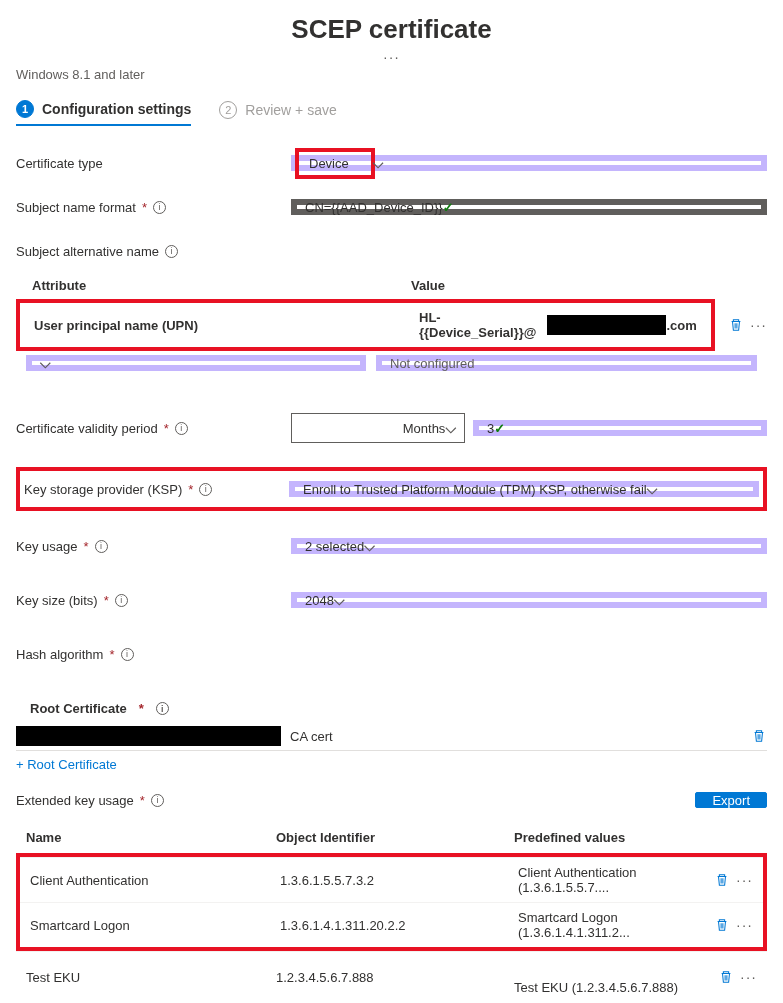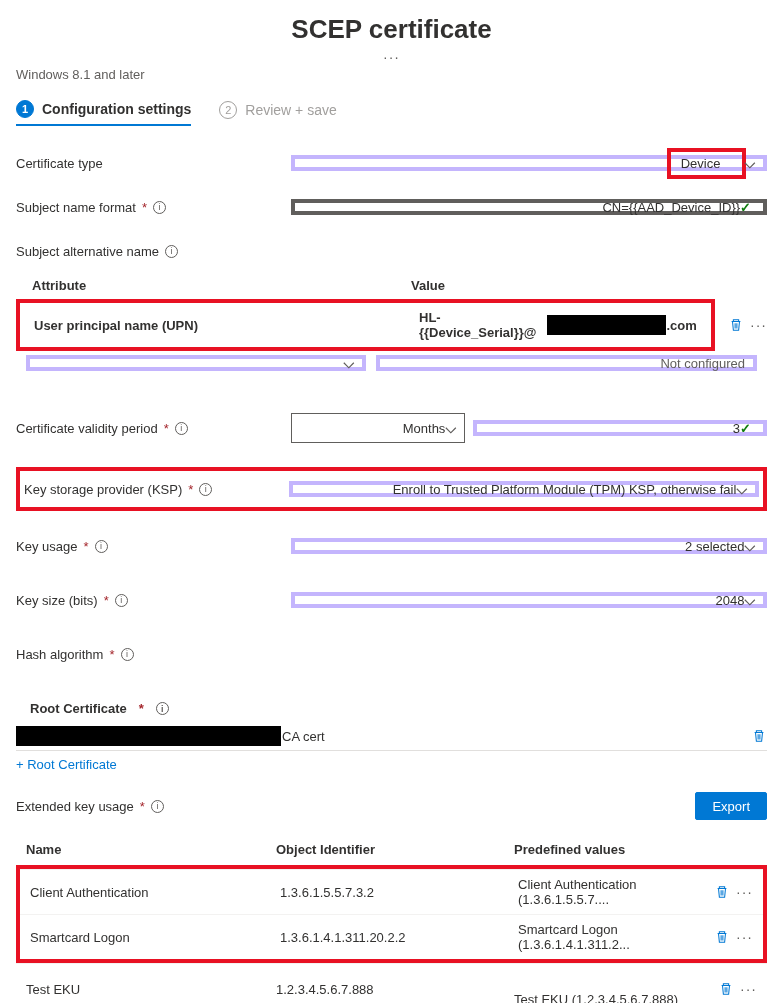--- a/index.html
+++ b/index.html
@@ -30,23 +30,23 @@
   .label-col { width: 275px; display:flex; align-items:center; gap:6px;}
   .label-col-narrow { width: 265px; }
   .req { color:#a4262c; }
   .info-icon {
     width:13px; height:13px; border:1px solid #605e5c; border-radius:50%;
     display:inline-flex; align-items:center; justify-content:center;
     font-size:9px; color:#605e5c; cursor:pointer;
   }
   .input-col { flex:1; display:flex; gap:8px; align-items:center;}
   .select, .text-input {
-    width:100%; height:16px; border:4px solid #c4b5fd; padding:0 8px;
+    width:100%; height:16px; border:6px solid #c4b5fd; padding:0 8px;
     background:#fff; font-family:inherit; font-size:13px;
-    display:flex; align-items:center; justify-content:flex-end;
+    display:flex; align-items:center; justify-content:flex-start;
     position:relative;
   }
   .check-icon { color:#107c10; font-weight:bold; padding-right:4px; }
   .valid { border-color:#605e5c; }
   .hl-red { outline:4px solid #e81123; outline-offset:-2px; }
   .hl-red-block { border:4px solid #e81123; padding:3px 4px; }
   .san-section { margin-bottom: 14px; }
   .san-header-row { display:flex; padding: 6px 10px; font-weight:600;}
   .san-col-attr { width: 385px; }
   .san-col-val { flex:1;}
@@ -66,21 +66,21 @@
   }
   .root-cert-box { margin:6px 0 0 0;}
   .root-cert-row {
     display:flex; align-items:center; border-bottom:1px solid #e1dfdd;
     padding:4px 0 4px 0;
   }
   .redact-black { background:#000; color:#000; height:20px; display:inline-block;}
   .link { color:#0078d4; cursor:pointer; font-size:13px;}
   .export-btn {
     background:#0078d4; color:#fff; border:1px solid #0078d4;
-    height:28px; padding:0 16px; font-size:13px; cursor:pointer;
+    height:16px; padding:0 16px; font-size:13px; cursor:pointer;
     border-radius:2px;
   }
   .eku-table { margin-top:14px;}
   .eku-head { display:flex; font-weight:600; padding:8px 10px;}
   .eku-col-name { flex:0 0 250px;}
   .eku-col-oid { flex:0 0 238px;}
   .eku-col-pred { flex:1;}
   .eku-row { display:flex; align-items:center; padding:7px 10px; border-top:1px solid #f3f2f1;}
   .eku-inputs { display:flex; gap:8px; padding:6px 10px 0;}
   .eku-inputs .text-input { flex:0 0 240px;}
@@ -264,21 +264,21 @@
 <div style="height:18px;"></div>
 
 <div class="label-indent" style="display:flex; align-items:center; gap:12px; font-weight:600;">
   <span>Root Certificate</span>
   <span class="req">*</span>
   <span class="info-icon">i</span>
 </div>
 <div class="root-cert-box">
   <div class="root-cert-row">
     <span class="redact-black" style="width:265px;"></span>
-    <span style="margin-left:1px;">CA cert</span>
+    <span style="margin-left:9px;">CA cert</span>
     <span style="flex:1;"></span>
     <span class="trash-icon">
       <svg viewBox="0 0 16 16">
           <path d="M3 4h10M5 4V2h6v2M4 4l1 10h6l1-10M7 6v6M9 6v6"></path>
         </svg>
     </span>
   </div>
   <div style="margin-top:6px;">
     <span class="link">+ Root Certificate</span>
   </div>

